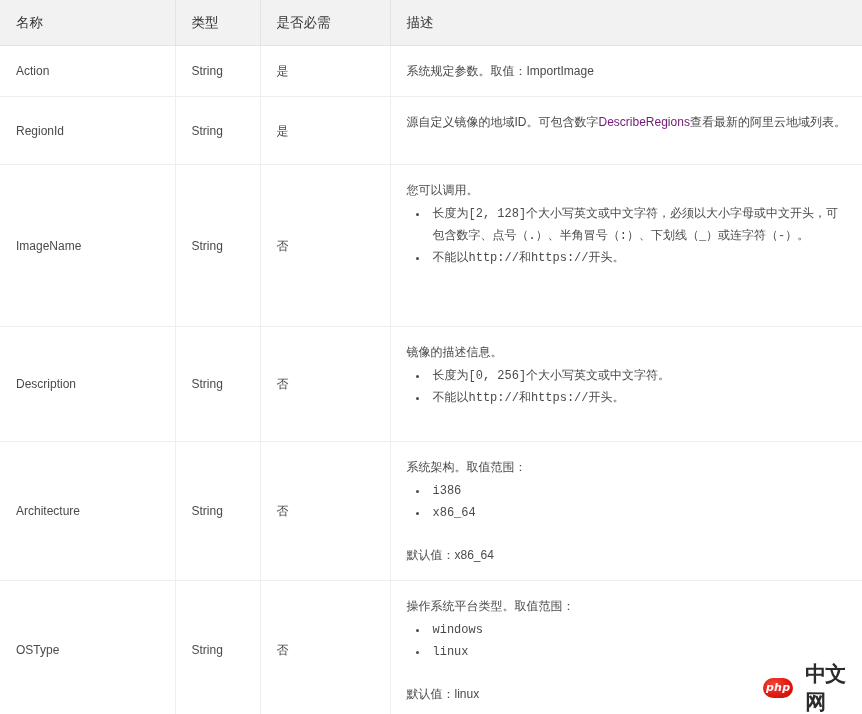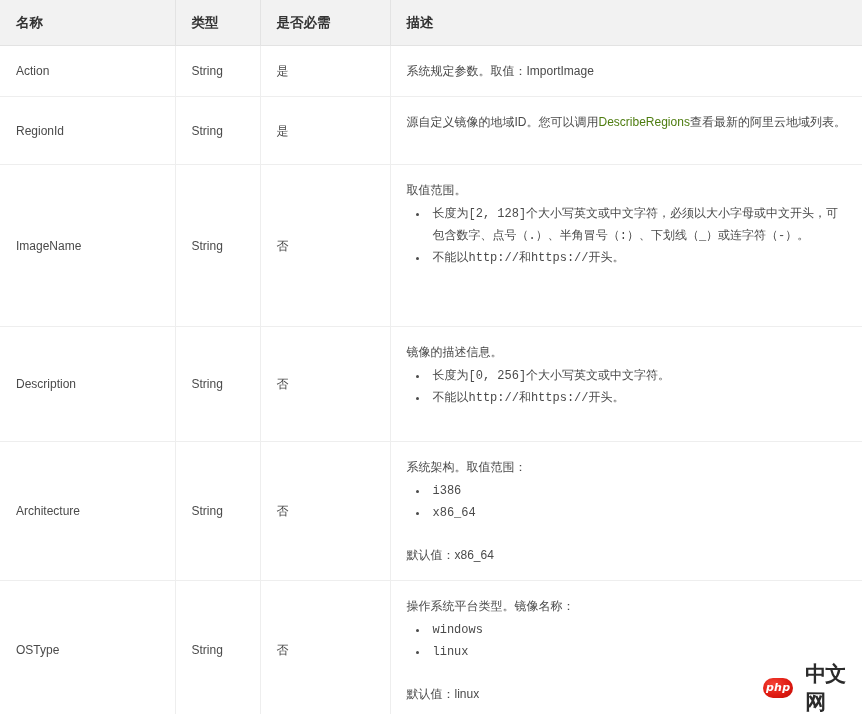--- a/index.html
+++ b/index.html
@@ -23,21 +23,21 @@
   .api-table col.c-name  { width: 175px; }
   .api-table col.c-type  { width: 85px; }
   .api-table col.c-req   { width: 130px; }
   .api-table col.c-desc  { width: 472px; }
 
   .api-table thead th {
     background: #f2f2f2;
     border-bottom: 1px solid #e3e3e3;
     border-right: 1px solid #e3e3e3;
     text-align: left;
-    font-weight: bold;
+    font-weight: normal;
     color: #333333;
     font-size: 13.5px;
     padding: 13px 0 13px 16px;
     height: 19px;
     vertical-align: middle;
   }
   .api-table thead th:last-child { border-right: none; }
 
   .api-table tbody td {
     border-bottom: 1px solid #eeeeee;
@@ -65,21 +65,21 @@
     padding-left: 22px;
     list-style: disc;
   }
   .desc ul li {
     line-height: 22px;
     margin: 0;
     padding-left: 4px;
     font-family: Liberation Mono, monospace;
   }
   .desc a, .link {
-    color: #4d7c0f;
+    color: #701a75;
     text-decoration: none;
   }
 
   
   .watermark {
     position: absolute;
     left: 763px;
     top: 660px;
     display: flex;
     align-items: center;
@@ -135,30 +135,30 @@
       <td class="desc">
         <p>系统规定参数。取值：ImportImage</p>
       </td>
     </tr>
 
     <tr style="height:68px">
       <td>RegionId</td>
       <td>String</td>
       <td>是</td>
       <td class="desc">
-        <p><span>源自定义镜像的地域ID。您可以调用</span><a class="link" href="#">DescribeRegions</a><span>查看最新的阿里云地域列表。</span></p>
+        <p><span>源自定义镜像的地域ID。可包含数字</span><a class="link" href="#">DescribeRegions</a><span>查看最新的阿里云地域列表。</span></p>
       </td>
     </tr>
 
     <tr style="height:162px">
       <td>ImageName</td>
       <td>String</td>
       <td>否</td>
       <td class="desc">
-        <p>取值范围。</p>
+        <p>您可以调用。</p>
         <ul>
           <li>长度为[2, 128]个大小写英文或中文字符，必须以大小字母或中文开头，可包含数字、点号（.）、半角冒号（:）、下划线（_）或连字符（-）。</li>
           <li>不能以http://和https://开头。</li>
         </ul>
       </td>
     </tr>
 
     <tr style="height:115px">
       <td>Description</td>
       <td>String</td>
@@ -184,21 +184,21 @@
         </ul>
         <p class="spaced">默认值：x86_64</p>
       </td>
     </tr>
 
     <tr style="height:135px">
       <td>OSType</td>
       <td>String</td>
       <td>否</td>
       <td class="desc">
-        <p>操作系统平台类型。镜像名称：</p>
+        <p>操作系统平台类型。取值范围：</p>
         <ul>
           <li>windows</li>
           <li>linux</li>
         </ul>
         <p class="spaced">默认值：linux</p>
       </td>
     </tr>
 
   </tbody>
 </table>

